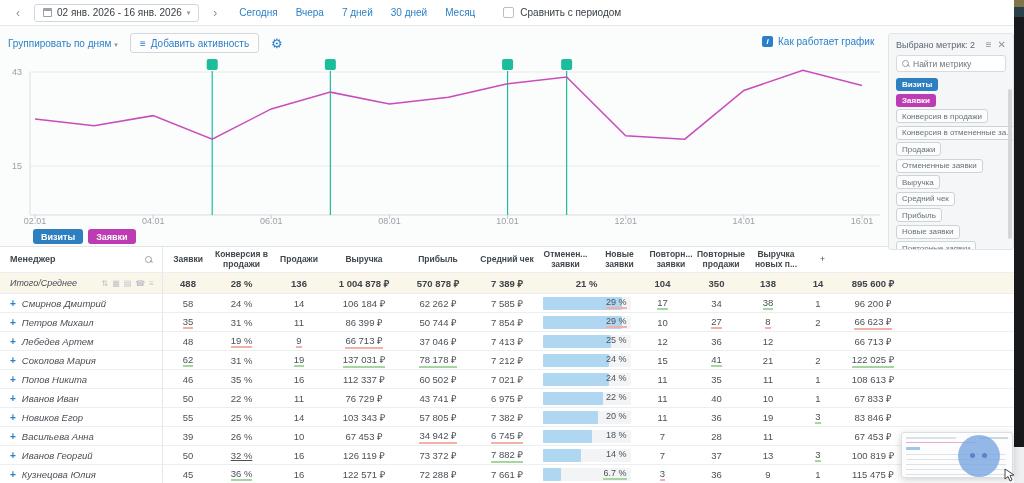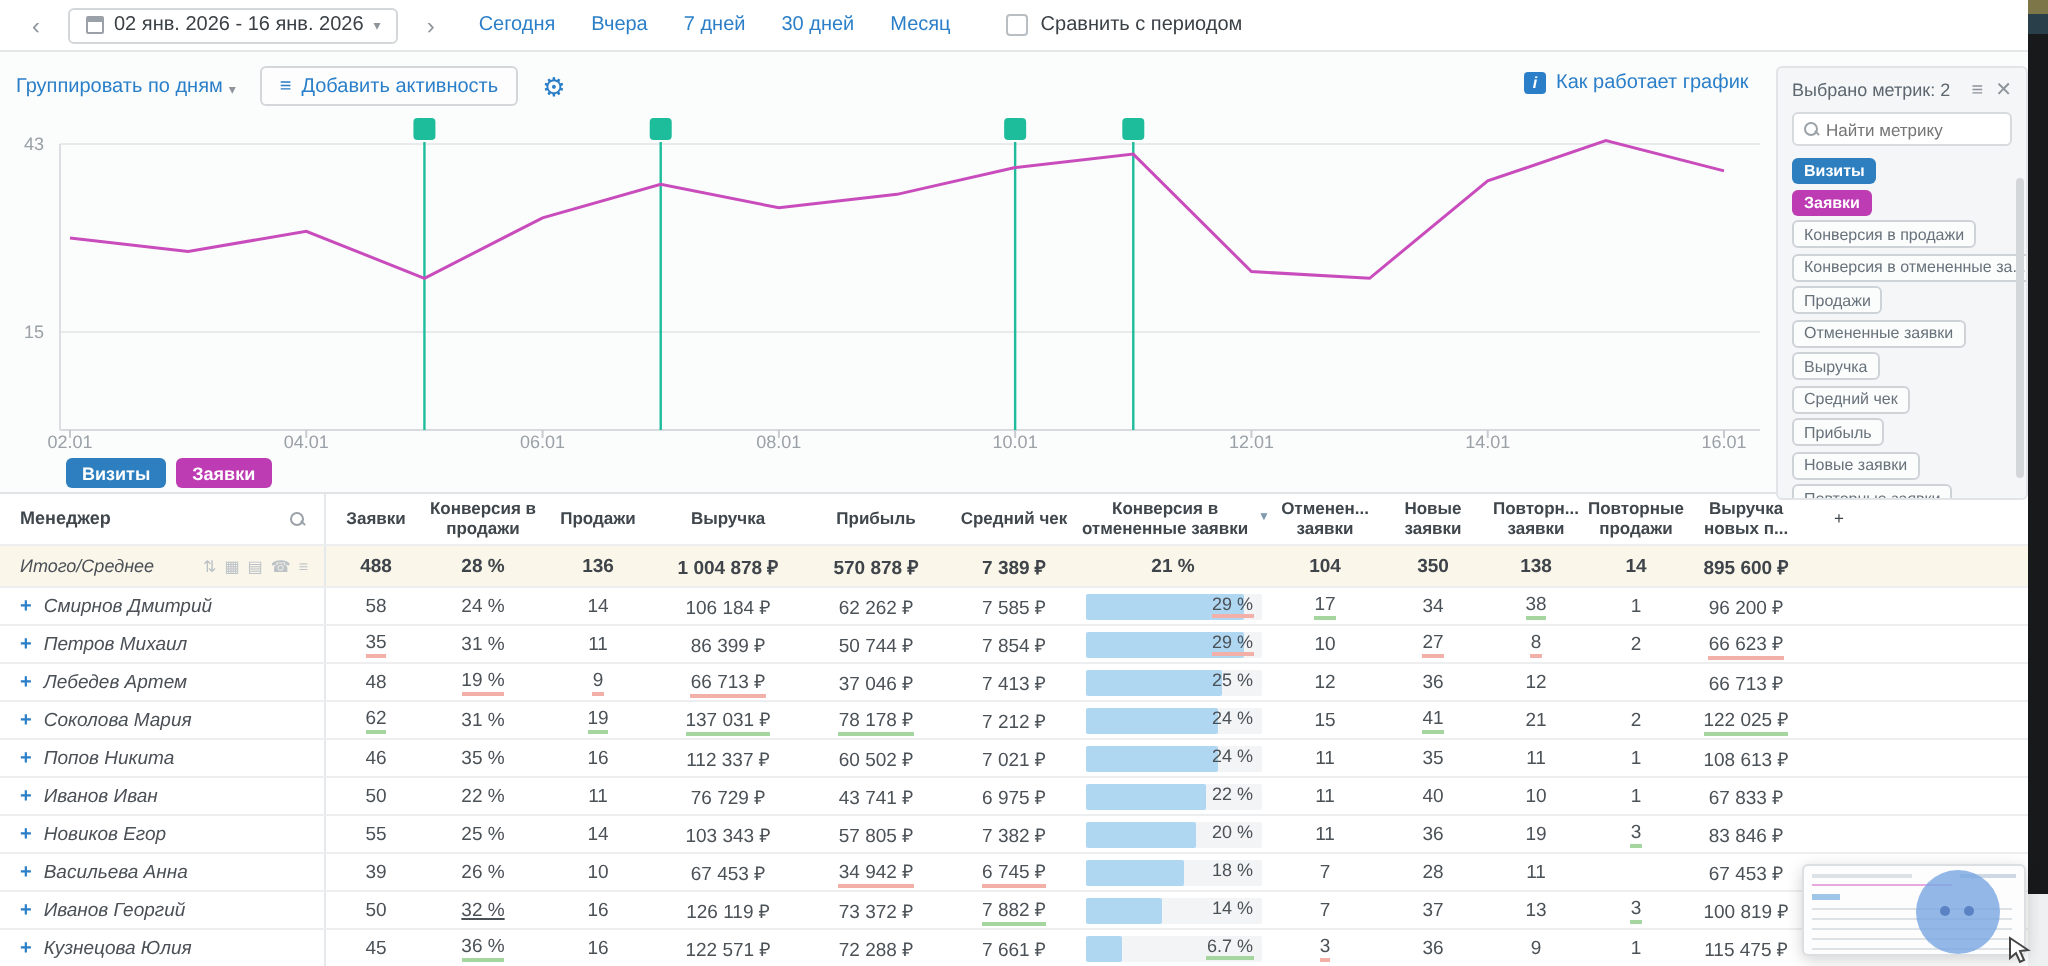--- a/index.html
+++ b/index.html
@@ -230,24 +230,20 @@
         </div>
         <div class="tc" style="width: 72px;">
           <span>Выручка</span>
         </div>
         <div class="tc" style="width: 76px;">
           <span>Прибыль</span>
         </div>
         <div class="tc" style="width: 62px;">
           <span>Средний чек</span>
         </div>
-        <div class="tc" style="width: 97px;">
-          <span>Конверсия в отмененные заявки</span>
-          <span class="sort-arrow">▼</span>
-        </div>
         <div class="tc" style="width: 55px;">
           <span>Отменен... заявки</span>
         </div>
         <div class="tc" style="width: 53px;">
           <span>Новые заявки</span>
         </div>
         <div class="tc" style="width: 50px;">
           <span>Повторн... заявки</span>
         </div>
         <div class="tc" style="width: 50px;">

